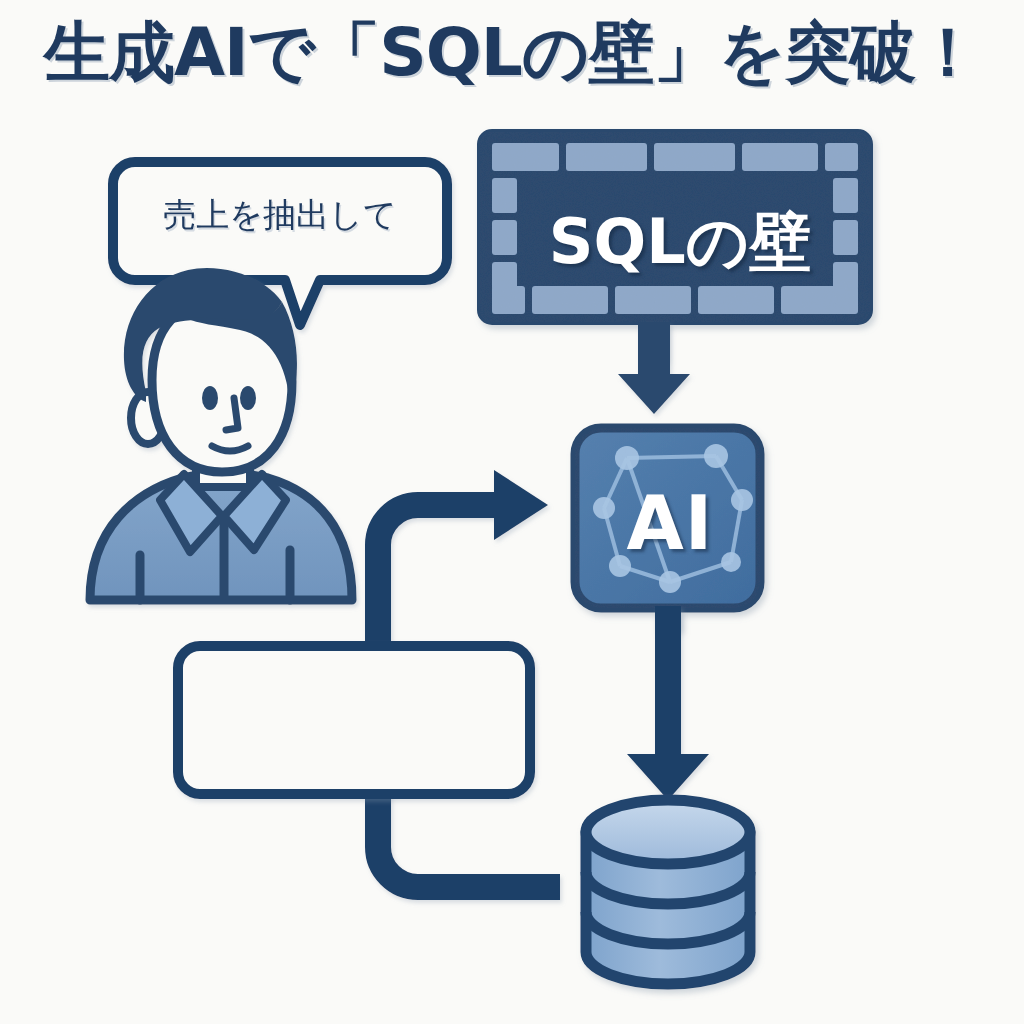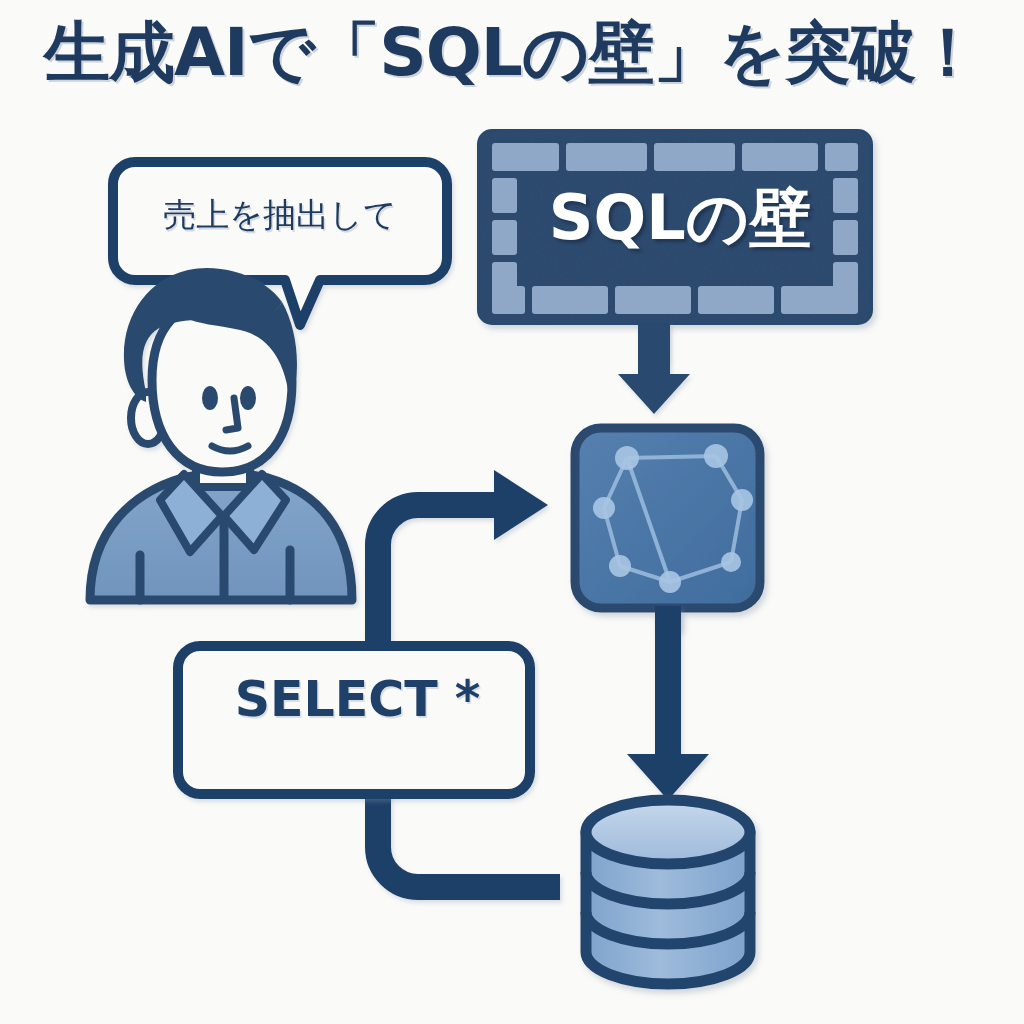--- a/index.html
+++ b/index.html
@@ -44,21 +44,21 @@
     width: 320px;
     text-align: center;
     font-size: 33px;
     font-weight: 500;
     color: #1f3a5f;
     font-family: "DejaVu Sans", "Liberation Sans", sans-serif;
     text-shadow: 1.5px 1.5px 0 rgba(130,150,175,0.30);
   }
   #wall-text {
     left: 500px;
-    top: 176px;
+    top: 200px;
     width: 360px;
     text-align: center;
     font-size: 62px;
     font-weight: 700;
     color: #ffffff;
     font-family: "DejaVu Sans", "Liberation Sans", sans-serif;
     text-shadow: 3px 3px 3px rgba(20,40,65,0.55);
   }
   #ai-text {
     left: 585px;
@@ -276,16 +276,16 @@
       <ellipse cx="668" cy="832" rx="82" ry="32" fill="url(#dbTopGrad)" stroke="#22456e" stroke-width="11"></ellipse>
     </g>
   </svg>
 
   <div class="txt" id="title-text">生成AIで「SQLの壁」を突破！</div>
 
   <div class="txt" id="bubble-text">売上を抽出して</div>
 
   <div class="txt" id="wall-text">SQLの壁</div>
 
-
-  <div class="txt sql-line" id="sql-line-1">SELECT *</div>
+  <div class="txt" id="ai-text">AI</div>
+
 
 </div>
 
 </body></html>

